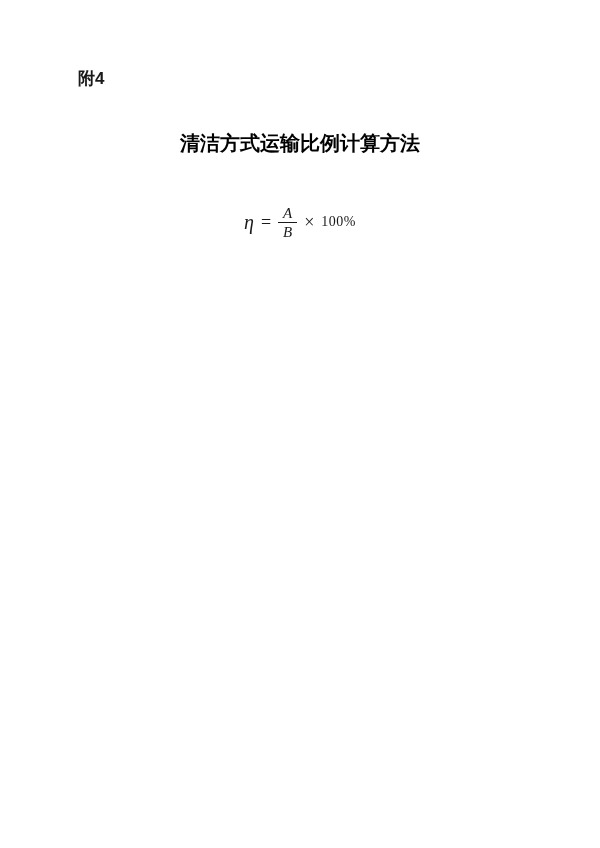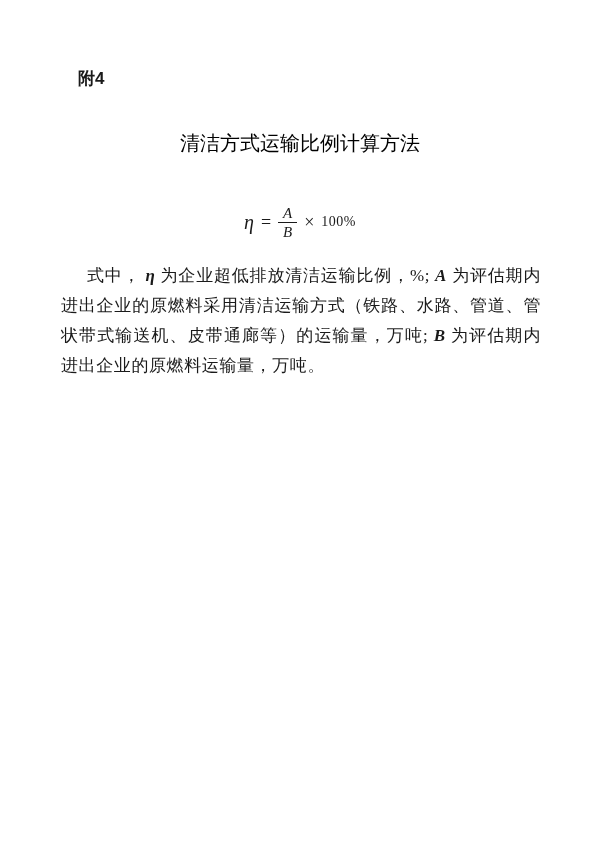--- a/index.html
+++ b/index.html
@@ -27,21 +27,21 @@
     color: #1a1a1a;
   }
   .title {
     position: absolute;
     left: 0;
     right: 0;
     top: 132px;
     margin: 0;
     text-align: center;
     font-family: "Liberation Sans", "DejaVu Sans", sans-serif;
-    font-weight: normal;
+    font-weight: bold;
     font-size: 20px;
     line-height: 23px;
     color: #000000;
   }
   .formula {
     position: absolute;
     left: 0;
     right: 0;
     top: 200px;
     height: 44px;
@@ -122,20 +122,19 @@
     <span class="f-eq">=</span>
     <span class="frac">
       <span class="num">A</span>
       <span class="den">B</span>
     </span>
     <span class="f-times">×</span>
     <span class="f-result">100%</span>
   </div>
 
   <div class="body-text">
-    <p class="para"><span>式中， </span><span class="var">η</span><span> 为企业超低排放清洁运输比例，%; </span><span class="var">A</span><span> 为评估期内进出企业的原燃料采用清洁运输方式（铁路、水路、管道、管状带式输送机、皮带通廊等）的运输量，万吨; </span><span class="var">B</span><span> 为评估期内进出企业的原燃料运输量，万吨。</span></p>
   </div>
 
   <div class="page-number">
     <span class="dash">—</span><span class="num-val">29</span><span class="dash">—</span>
   </div>
 
 </div>
 
 </body></html>

